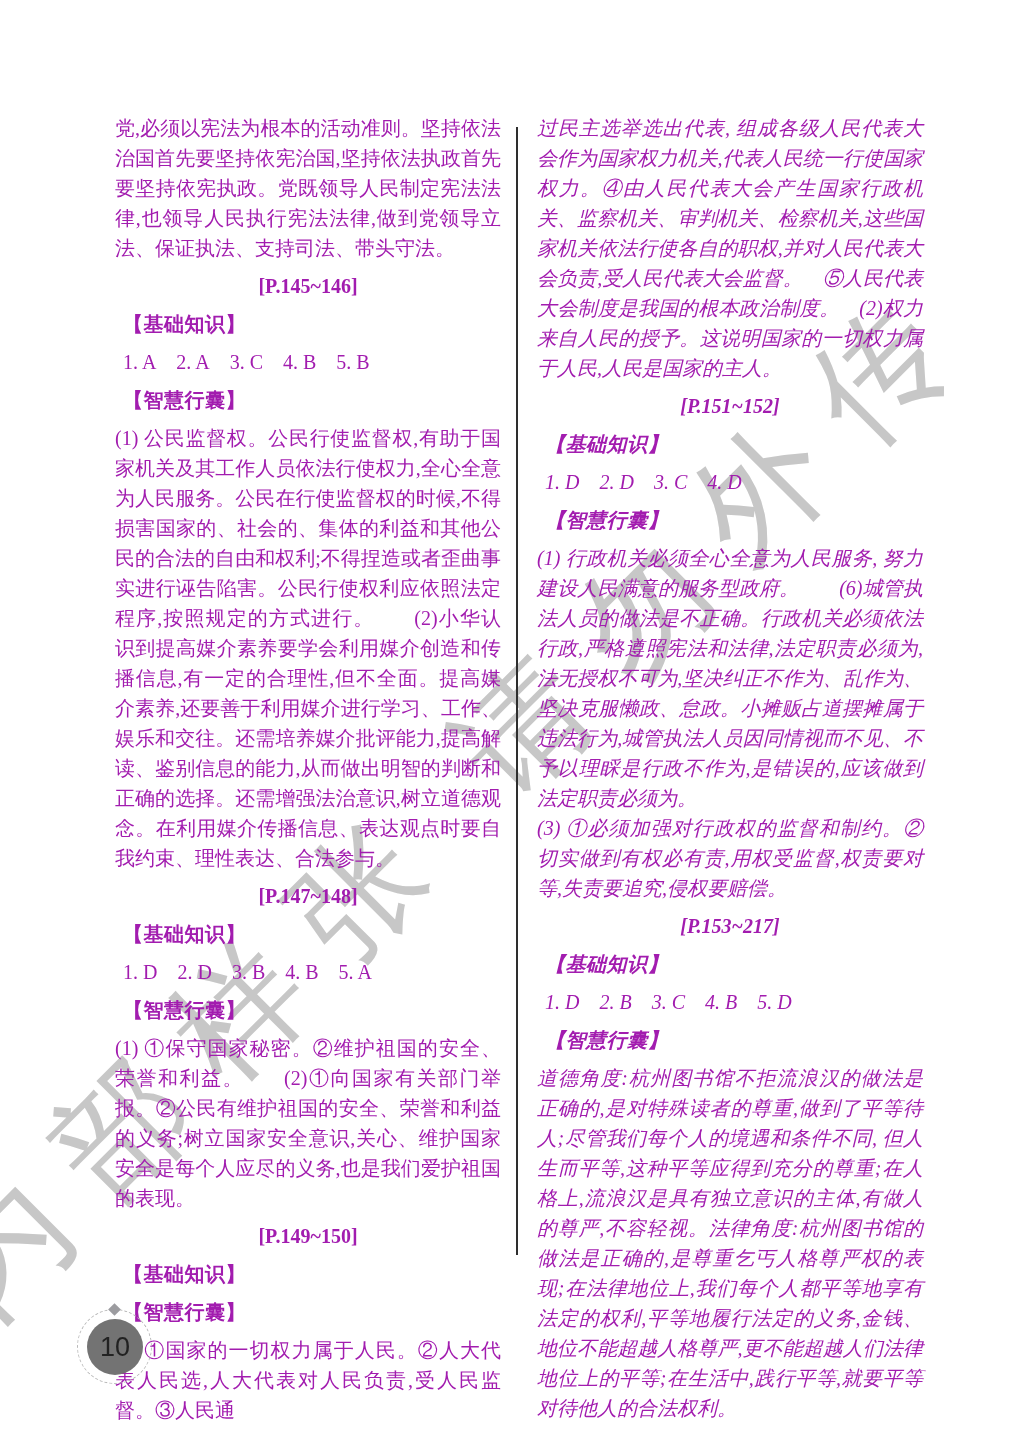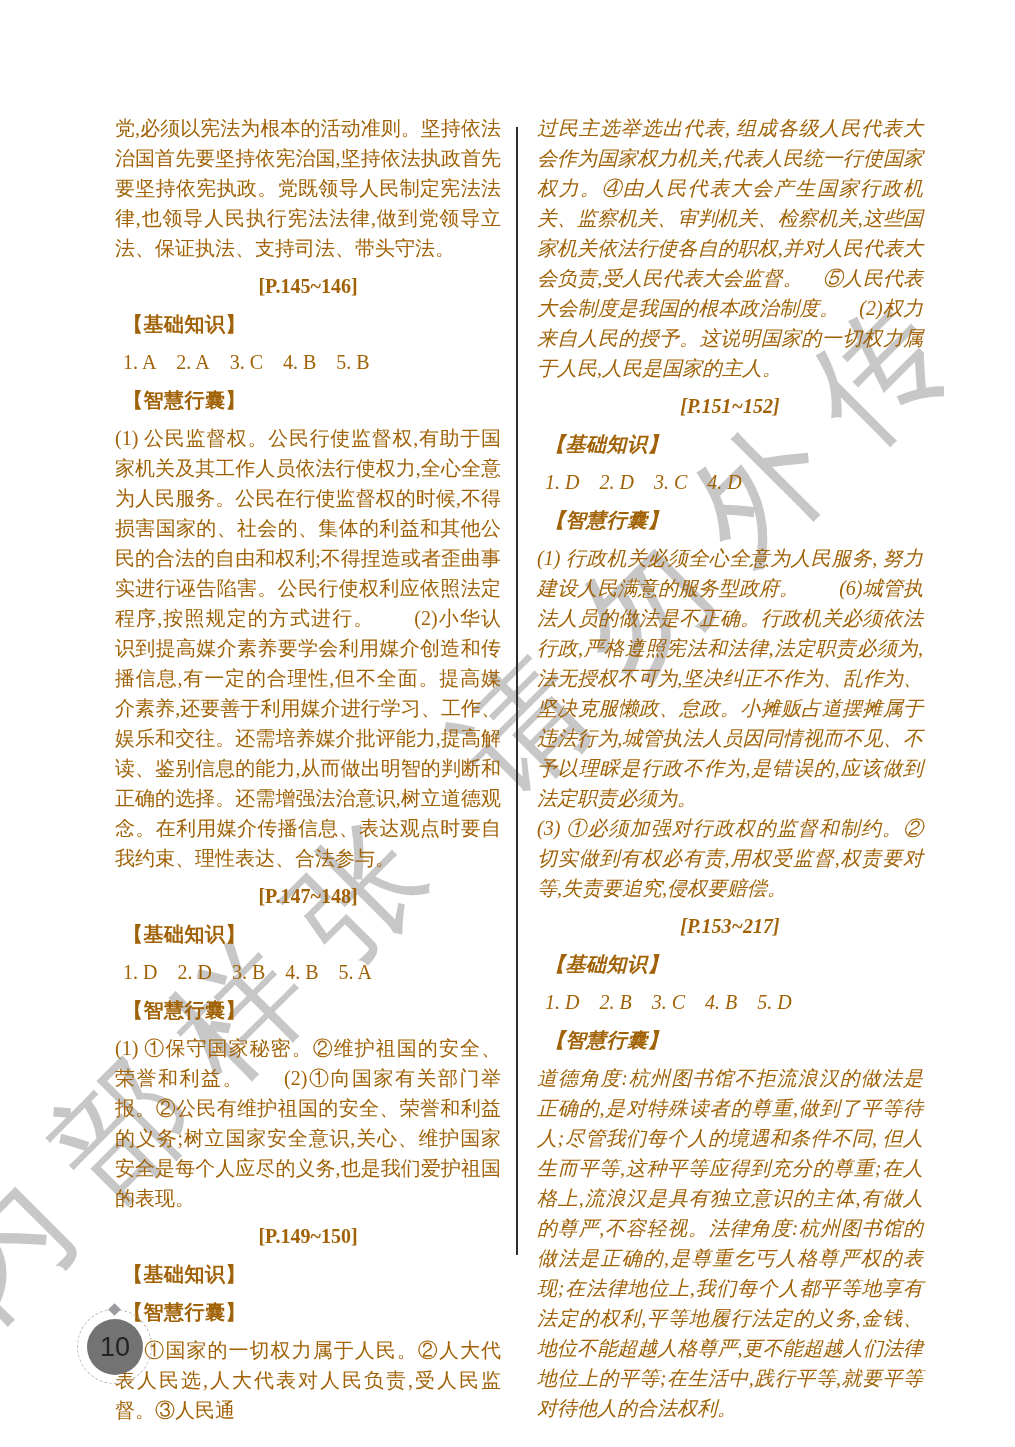--- a/index.html
+++ b/index.html
@@ -10,21 +10,21 @@
     position:absolute; left:-295px; top:733px; width:1500px;
     text-align:center; font-size:128px; line-height:130px;
     letter-spacing:0.30em; color:#c7c7c7;
     transform:rotate(-45deg); transform-origin:center center;
     white-space:nowrap; z-index:1; user-select:none;
   }
 
   .divider { position:absolute; left:516px; top:127px; width:2px; height:1128px; background:#2e2e2e; z-index:3; }
 
   .column { position:absolute; top:113px; width:386px; z-index:2;
-            font-size:20px; line-height:30px; color:#a16207; }
+            font-size:20px; line-height:30px; color:#a21caf; }
   .col-left  { left:115px; }
   .col-right { left:537px;font-style:italic; }
 
   .para { margin:0; text-align:justify; }
   .answers { margin:8px; white-space:pre-wrap; }
   .section-header { margin:8px; font-family:"Liberation Sans", sans-serif; font-weight:bold; font-size:20px; letter-spacing:0.5px; }
   .page-range { margin:8px; text-align:center; font-weight:bold; font-family:"Liberation Serif", serif; }
 
   .pagenum-wrap { position:absolute; left:77px; top:1309px; width:78px; height:78px; z-index:2; }
   .dashed-ring { position:absolute; left:0; top:0; width:75px; height:75px;

